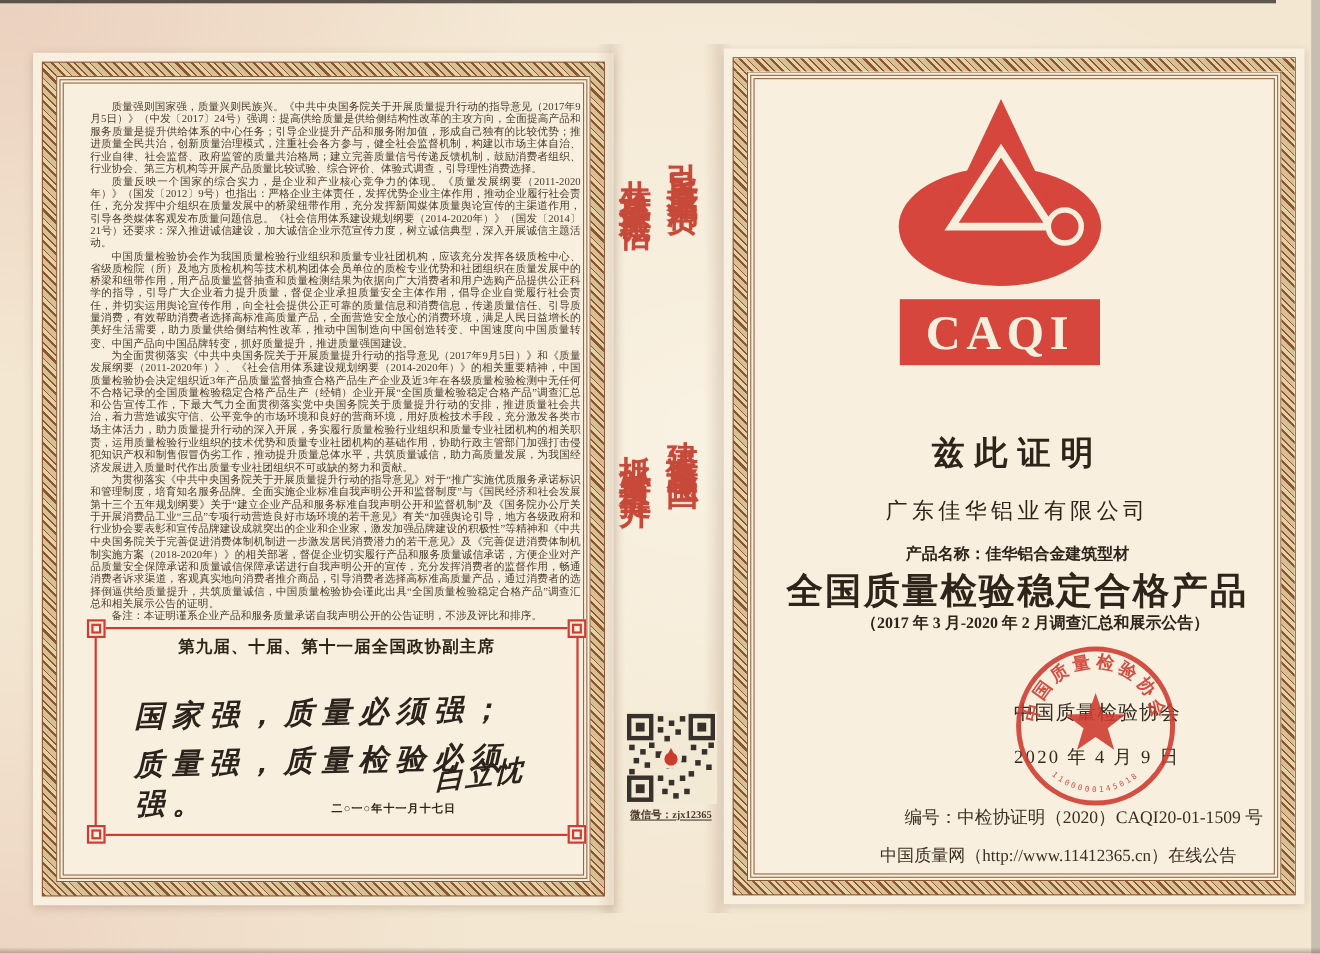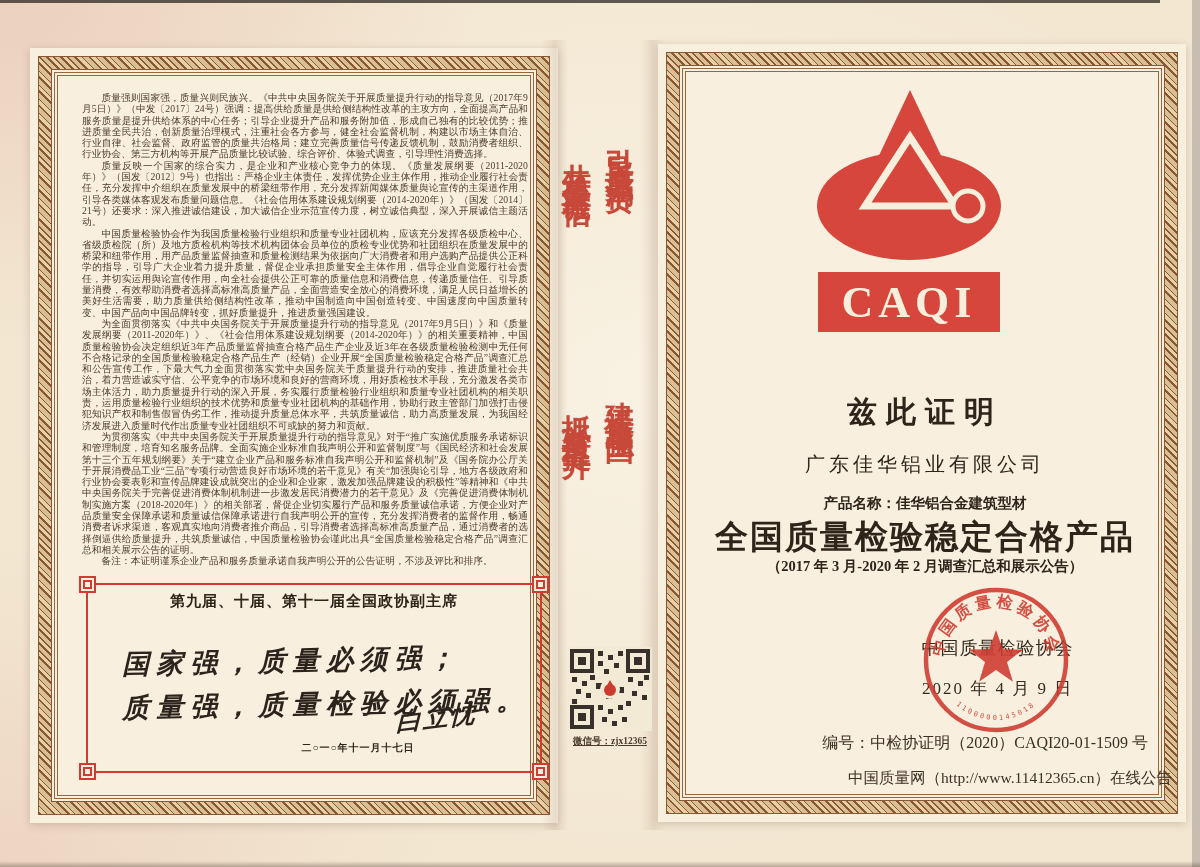--- a/index.html
+++ b/index.html
@@ -51,28 +51,28 @@
   .qr svg{display:block;}
   .qr-caption{position:absolute;left:550px;top:735px;width:120px;text-align:center;
     font-size:9.5px;color:#4c3b2d;font-weight:bold;text-decoration:underline;}
 
   
   .cert-center{position:absolute;left:680px;width:490px;text-align:center;color:#2e241a;}
   .t-certify{top:392px;font-size:30px;font-weight:bold;letter-spacing:9px;}
   .t-company{top:451px;font-size:20px;letter-spacing:4px;}
   .t-product{top:494px;font-size:14.5px;font-weight:bold;}
   .t-award{top:515px;font-size:33px;font-weight:bold;letter-spacing:2px;}
-  .t-period{top:557px;font-size:14.5px;font-weight:bold;}
+  .t-period{top:557px;font-size:14.5px;font-weight:bold;padding-left:16px;}
   .t-issuer{position:absolute;left:895px;top:636px;width:205px;text-align:center;font-size:18px;
     color:#33291f;letter-spacing:1px;}
   .t-issuedate{position:absolute;left:895px;top:677px;width:205px;text-align:center;font-size:17px;
     color:#33291f;letter-spacing:2px;}
   .t-certno{position:absolute;left:700px;top:733px;width:448px;text-align:right;font-size:16px;
     color:#3c2f23;}
-  .t-announce{position:absolute;left:752px;top:768px;width:420px;text-align:right;font-size:15.5px;
+  .t-announce{position:absolute;left:752px;top:768px;width:420px;text-align:center;font-size:15.5px;
     color:#3c2f23;}
   .seal{position:absolute;left:920px;top:584px;opacity:.88;}
 </style>
 </head>
 <body>
 
 <div id="photo">
 
   <div class="page" style="left:30px;top:48px;width:528px;height:775px;">
     <div class="band"></div>
@@ -80,21 +80,21 @@
 
     <div class="body-text" style="left:52px;top:44px;">
       <p>质量强则国家强，质量兴则民族兴。《中共中央国务院关于开展质量提升行动的指导意见（2017年9月5日）》（中发〔2017〕24号）强调：提高供给质量是供给侧结构性改革的主攻方向，全面提高产品和服务质量是提升供给体系的中心任务；引导企业提升产品和服务附加值，形成自己独有的比较优势；推进质量全民共治，创新质量治理模式，注重社会各方参与，健全社会监督机制，构建以市场主体自治、行业自律、社会监督、政府监管的质量共治格局；建立完善质量信号传递反馈机制，鼓励消费者组织、行业协会、第三方机构等开展产品质量比较试验、综合评价、体验式调查，引导理性消费选择。</p>
       <p>质量反映一个国家的综合实力，是企业和产业核心竞争力的体现。《质量发展纲要（2011-2020年）》（国发〔2012〕9号）也指出：严格企业主体责任，发挥优势企业主体作用，推动企业履行社会责任，充分发挥中介组织在质量发展中的桥梁纽带作用，充分发挥新闻媒体质量舆论宣传的主渠道作用，引导各类媒体客观发布质量问题信息。《社会信用体系建设规划纲要（2014-2020年）》（国发〔2014〕21号）还要求：深入推进诚信建设，加大诚信企业示范宣传力度，树立诚信典型，深入开展诚信主题活动。</p>
       <p>中国质量检验协会作为我国质量检验行业组织和质量专业社团机构，应该充分发挥各级质检中心、省级质检院（所）及地方质检机构等技术机构团体会员单位的质检专业优势和社团组织在质量发展中的桥梁和纽带作用，用产品质量监督抽查和质量检测结果为依据向广大消费者和用户选购产品提供公正科学的指导，引导广大企业着力提升质量，督促企业承担质量安全主体作用，倡导企业自觉履行社会责任，并切实运用舆论宣传作用，向全社会提供公正可靠的质量信息和消费信息，传递质量信任、引导质量消费，有效帮助消费者选择高标准高质量产品，全面营造安全放心的消费环境，满足人民日益增长的美好生活需要，助力质量供给侧结构性改革，推动中国制造向中国创造转变、中国速度向中国质量转变、中国产品向中国品牌转变，抓好质量提升，推进质量强国建设。</p>
       <p>为全面贯彻落实《中共中央国务院关于开展质量提升行动的指导意见（2017年9月5日）》和《质量发展纲要（2011-2020年）》、《社会信用体系建设规划纲要（2014-2020年）》的相关重要精神，中国质量检验协会决定组织近3年产品质量监督抽查合格产品生产企业及近3年在各级质量检验检测中无任何不合格记录的全国质量检验稳定合格产品生产（经销）企业开展“全国质量检验稳定合格产品”调查汇总和公告宣传工作，下最大气力全面贯彻落实党中央国务院关于质量提升行动的安排，推进质量社会共治，着力营造诚实守信、公平竞争的市场环境和良好的营商环境，用好质检技术手段，充分激发各类市场主体活力，助力质量提升行动的深入开展，务实履行质量检验行业组织和质量专业社团机构的相关职责，运用质量检验行业组织的技术优势和质量专业社团机构的基础作用，协助行政主管部门加强打击侵犯知识产权和制售假冒伪劣工作，推动提升质量总体水平，共筑质量诚信，助力高质量发展，为我国经济发展进入质量时代作出质量专业社团组织不可或缺的努力和贡献。</p>
       <p>为贯彻落实《中共中央国务院关于开展质量提升行动的指导意见》对于“推广实施优质服务承诺标识和管理制度，培育知名服务品牌。全面实施企业标准自我声明公开和监督制度”与《国民经济和社会发展第十三个五年规划纲要》关于“建立企业产品和服务标准自我声明公开和监督机制”及《国务院办公厅关于开展消费品工业“三品”专项行动营造良好市场环境的若干意见》有关“加强舆论引导，地方各级政府和行业协会要表彰和宣传品牌建设成就突出的企业和企业家，激发加强品牌建设的积极性”等精神和《中共中央国务院关于完善促进消费体制机制进一步激发居民消费潜力的若干意见》及《完善促进消费体制机制实施方案（2018-2020年）》的相关部署，督促企业切实履行产品和服务质量诚信承诺，方便企业对产品质量安全保障承诺和质量诚信保障承诺进行自我声明公开的宣传，充分发挥消费者的监督作用，畅通消费者诉求渠道，客观真实地向消费者推介商品，引导消费者选择高标准高质量产品，通过消费者的选择倒逼供给质量提升，共筑质量诚信，中国质量检验协会谨此出具“全国质量检验稳定合格产品”调查汇总和相关展示公告的证明。</p>
       <p>备注：本证明谨系企业产品和服务质量承诺自我声明公开的公告证明，不涉及评比和排序。</p>
     </div>
 
-    <div class="redbox" style="left:56px;top:535px;padding-left:16px;">
+    <div class="redbox" style="left:56px;top:522px;">
       <div class="corner c-tl"></div>
       <div class="corner c-tr"></div>
       <div class="corner c-bl"></div>
       <div class="corner c-br"></div>
       <h3 style="top:7px;">第九届、十届、第十一届全国政协副主席</h3>
       <div class="callig" style="top:58px;">国家强，质量必须强；</div>
       <div class="callig" style="top:101px;">质量强，质量检验必须强。</div>
       <div class="signature">白立忱</div>
       <div class="redbox-date">二○一○年十一月十七日</div>
     </div>

